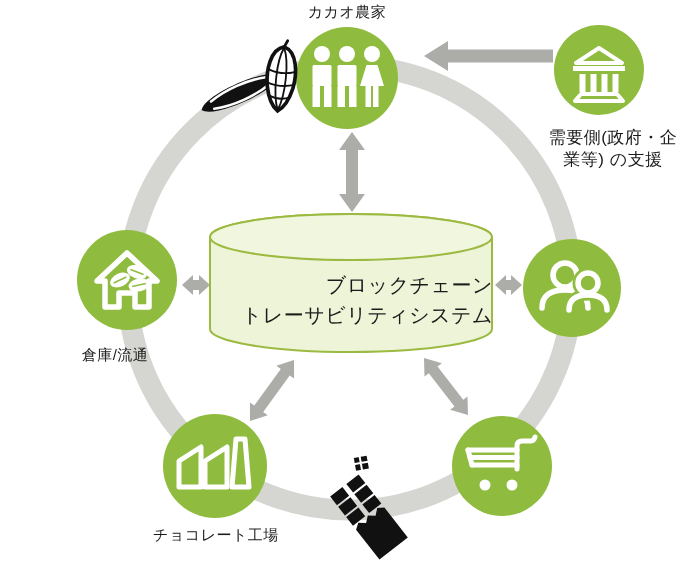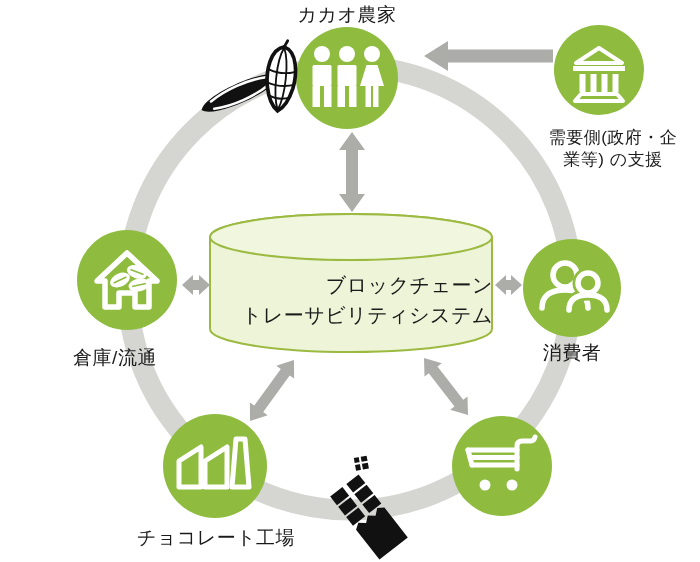--- a/index.html
+++ b/index.html
@@ -14,21 +14,21 @@
   .wfill{fill:#fff;}
   .wline{fill:none;stroke:#fff;stroke-width:5;stroke-linecap:round;stroke-linejoin:round;}
   .wline-thin{fill:none;stroke:#fff;stroke-width:4;stroke-linejoin:round;}
   .gcut{fill:none;stroke:var(--green,#8fbc3f);stroke-width:11;stroke-linecap:round;}
   .bean-slit{stroke:var(--green,#8fbc3f);stroke-width:1.6;}
   .ink{fill:var(--ink,#111);}
   .ink-line{fill:none;stroke:var(--ink,#111);stroke-width:2;stroke-linecap:round;}
   .ink-outline{fill:#fff;stroke:var(--ink,#111);stroke-width:4;}
   .white-stripe{fill:none;stroke:#fff;stroke-width:2.5;stroke-linecap:round;}
   .label{position:absolute;color:var(--label,#1a1a1a);text-align:center;
-         font-size:19px;line-height:1.25;letter-spacing:.5px;white-space:nowrap;}
+         font-size:15px;line-height:1.25;letter-spacing:.5px;white-space:nowrap;}
   .label-small{font-size:17px;line-height:1.32;}
   .cyl-label{position:absolute;left:211px;top:270px;width:282px;text-align:right;
              color:var(--label,#1a1a1a);font-size:20px;line-height:30px;letter-spacing:.5px;}
 </style>
 </head>
 <body>
 
 <div id="canvas">
 
   <svg id="scene" width="700" height="562" viewBox="0 0 700 562">
@@ -165,21 +165,20 @@
     </g>
   </svg>
 
   <div class="label" style="left:247px;top:3px;width:200px;">カカオ農家</div>
 
   <div class="label label-small" style="left:523px;top:127px;width:180px;">
     <div>需要側(政府・企</div>
     <div>業等) の支援</div>
   </div>
 
-  <div class="label" style="left:492px;top:341px;width:160px;">消費者</div>
 
 
   <div class="label" style="left:35px;top:346px;width:160px;">倉庫/流通</div>
 
   <div class="label" style="left:96px;top:526px;width:240px;">チョコレート工場</div>
 
   <div class="cyl-label">
     <div>ブロックチェーン</div>
     <div>トレーサビリティシステム</div>
   </div>

